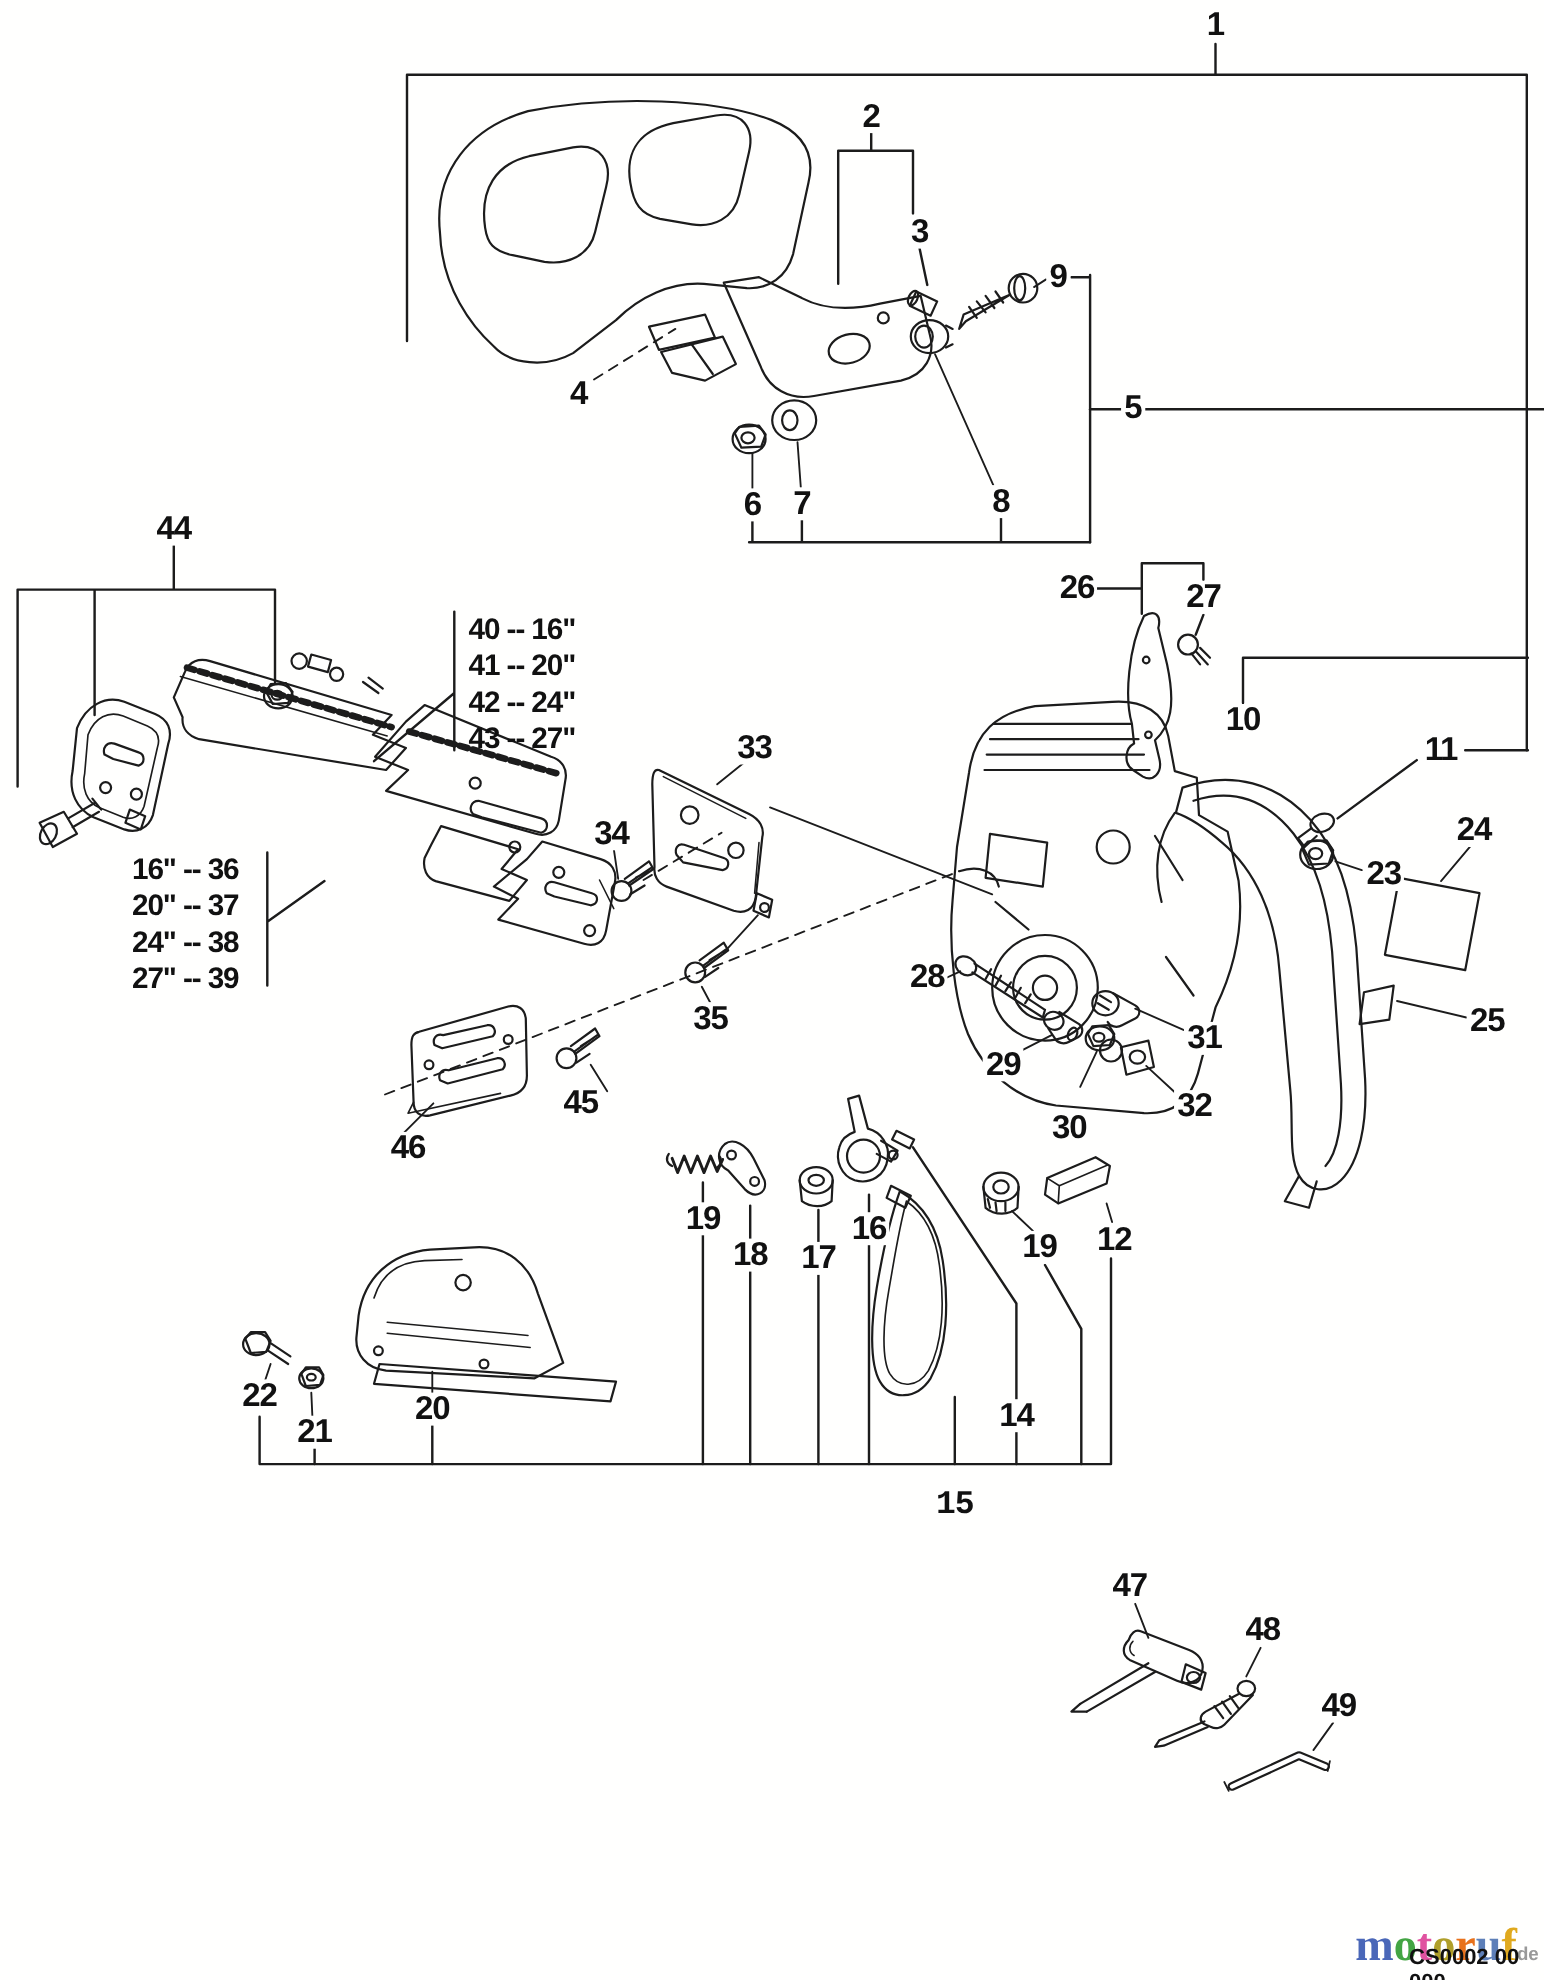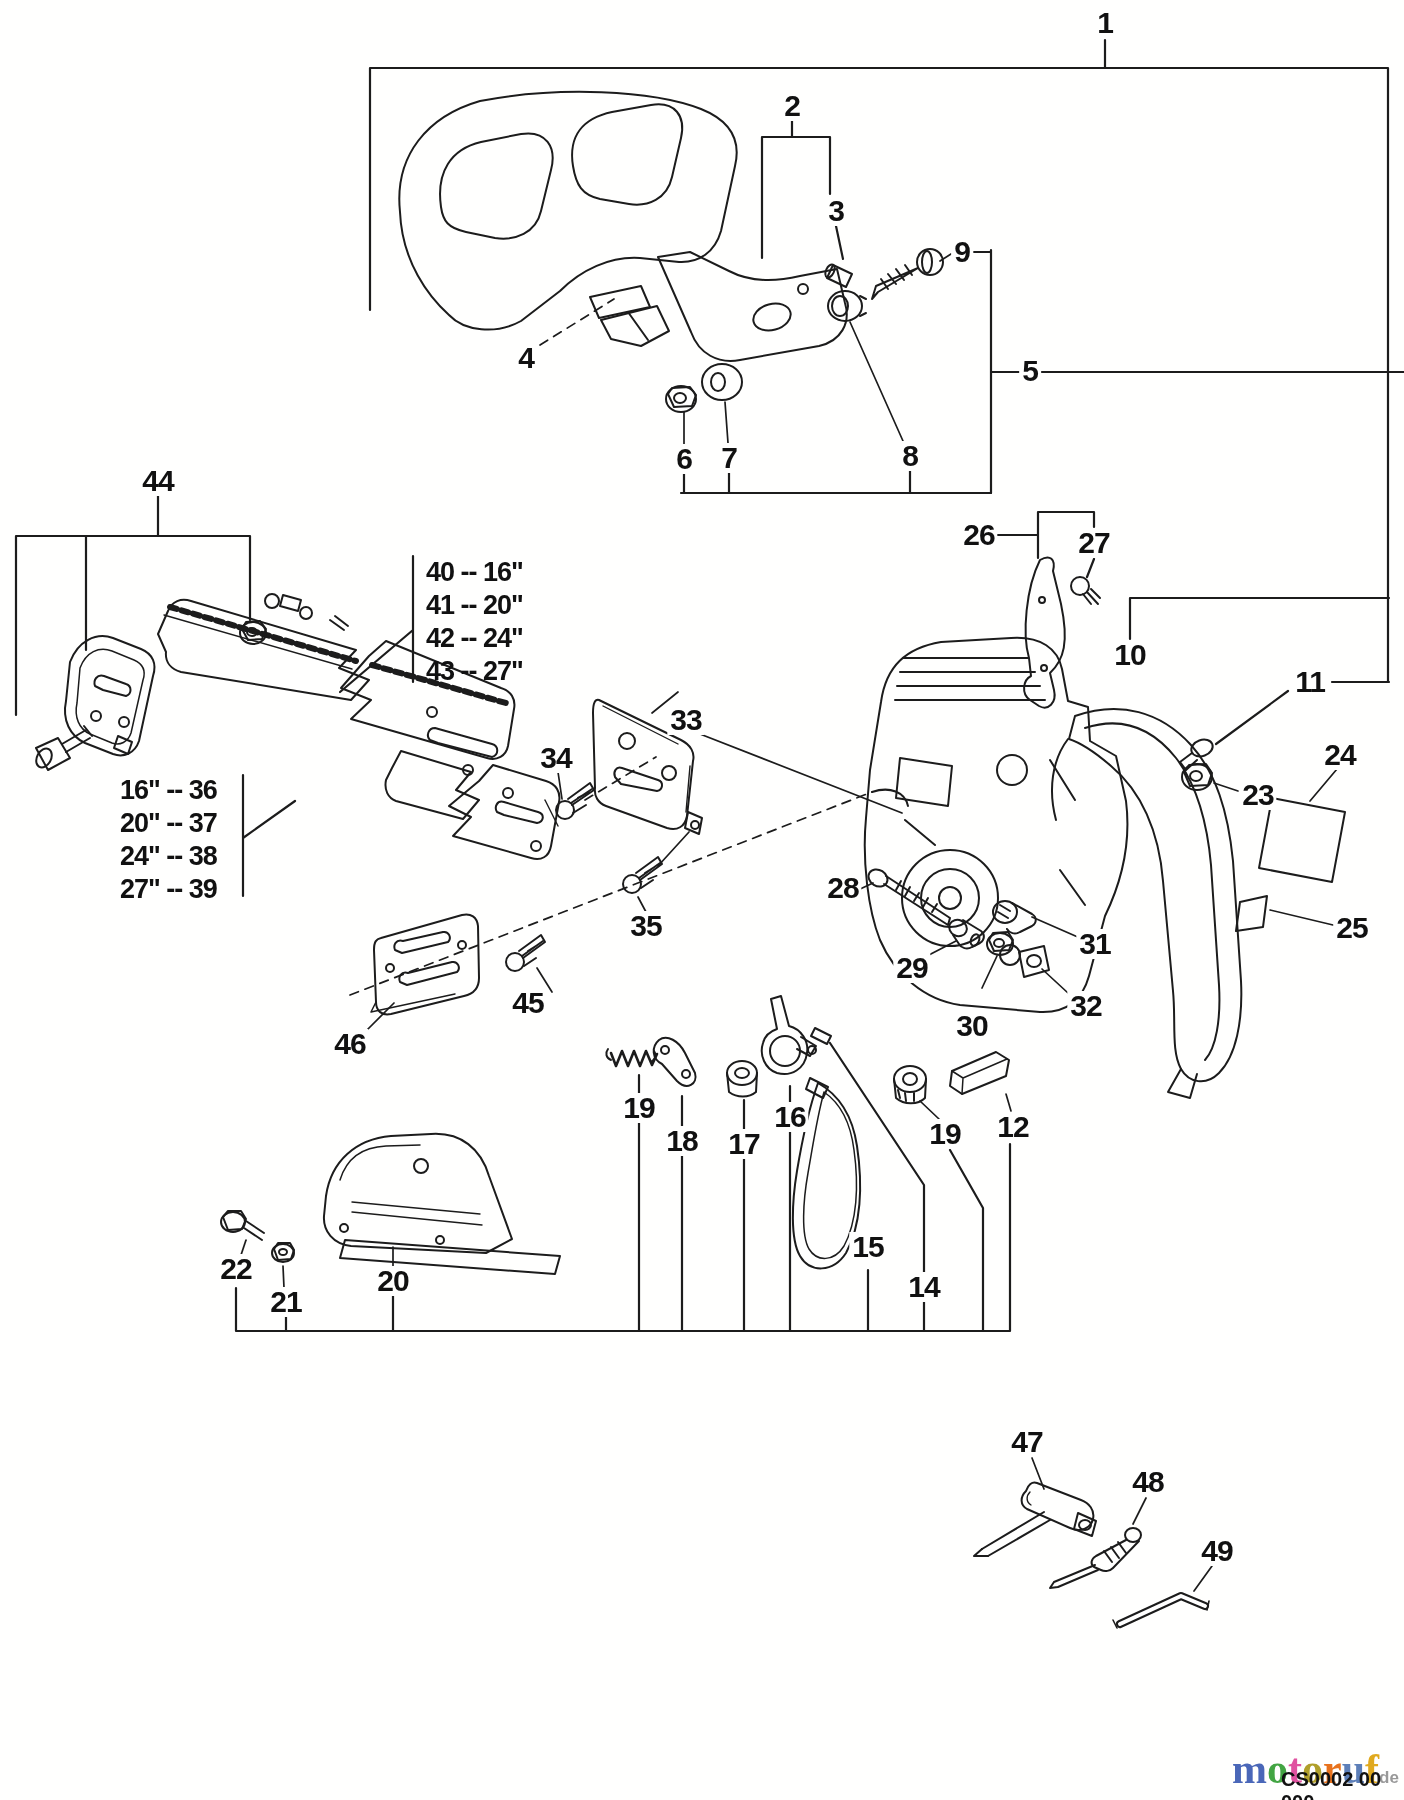--- a/index.html
+++ b/index.html
@@ -362,44 +362,44 @@
       <div class="plabel" style="left: 1030px; top: 371px;">5</div>
       <div class="plabel" style="left: 684px; top: 459px;">6</div>
       <div class="plabel" style="left: 729px; top: 458px;">7</div>
       <div class="plabel" style="left: 910px; top: 456px;">8</div>
       <div class="plabel" style="left: 962px; top: 252px;">9</div>
       <div class="plabel" style="left: 1130px; top: 655px;">10</div>
       <div class="plabel" style="left: 1310px; top: 682px;">11</div>
       <div class="plabel" style="left: 1013px; top: 1127px;">12</div>
       <div class="plabel" style="left: 945px; top: 1134px;">19</div>
       <div class="plabel" style="left: 924px; top: 1287px;">14</div>
-      <div class="plabel" style="left: 868px; top: 1247px;">15</div>
+      <div class="plabel" style="left: 868px; top: 1368px; font-family: Liberation Mono, monospace;">15</div>
       <div class="plabel" style="left: 790px; top: 1117px;">16</div>
       <div class="plabel" style="left: 744px; top: 1144px;">17</div>
       <div class="plabel" style="left: 682px; top: 1141px;">18</div>
       <div class="plabel" style="left: 639px; top: 1108px;">19</div>
       <div class="plabel" style="left: 393px; top: 1281px;">20</div>
       <div class="plabel" style="left: 286px; top: 1302px;">21</div>
       <div class="plabel" style="left: 236px; top: 1269px;">22</div>
       <div class="plabel" style="left: 1258px; top: 795px; text-align: center;">23</div>
       <div class="plabel" style="left: 1340px; top: 755px;">24</div>
       <div class="plabel" style="left: 1352px; top: 928px;">25</div>
       <div class="plabel" style="left: 979px; top: 535px;">26</div>
       <div class="plabel" style="left: 1094px; top: 543px;">27</div>
       <div class="plabel" style="left: 843px; top: 888px;">28</div>
       <div class="plabel" style="left: 912px; top: 968px;">29</div>
       <div class="plabel" style="left: 972px; top: 1003px; margin-top: 23px;">30</div>
       <div class="plabel" style="left: 1095px; top: 944px;">31</div>
       <div class="plabel" style="left: 1086px; top: 1006px;">32</div>
-      <div class="plabel" style="left: 686px; top: 680px; margin-top: 40px;">33</div>
+      <div class="plabel" style="left: 686px; top: 680px;">33</div>
       <div class="plabel" style="left: 556px; top: 758px;">34</div>
       <div class="plabel" style="left: 646px; top: 926px;">35</div>
       <div class="plabel" style="left: 158px; top: 481px;">44</div>
       <div class="plabel" style="left: 528px; top: 1003px;">45</div>
-      <div class="plabel" style="left: 350px; top: 1044px;">46</div>
+      <div class="plabel" style="left: 371px; top: 1044px;">46</div>
       <div class="plabel" style="left: 1027px; top: 1442px;">47</div>
       <div class="plabel" style="left: 1148px; top: 1482px;">48</div>
       <div class="plabel" style="left: 1217px; top: 1551px;">49</div>
     </div>
 
   <div class="sizelist" id="chain-sizes" style="left: 426px; top: 556px;">
       <div>40 -- 16"</div>
       <div>41 -- 20"</div>
       <div>42 -- 24"</div>
       <div>43 -- 27"</div>

